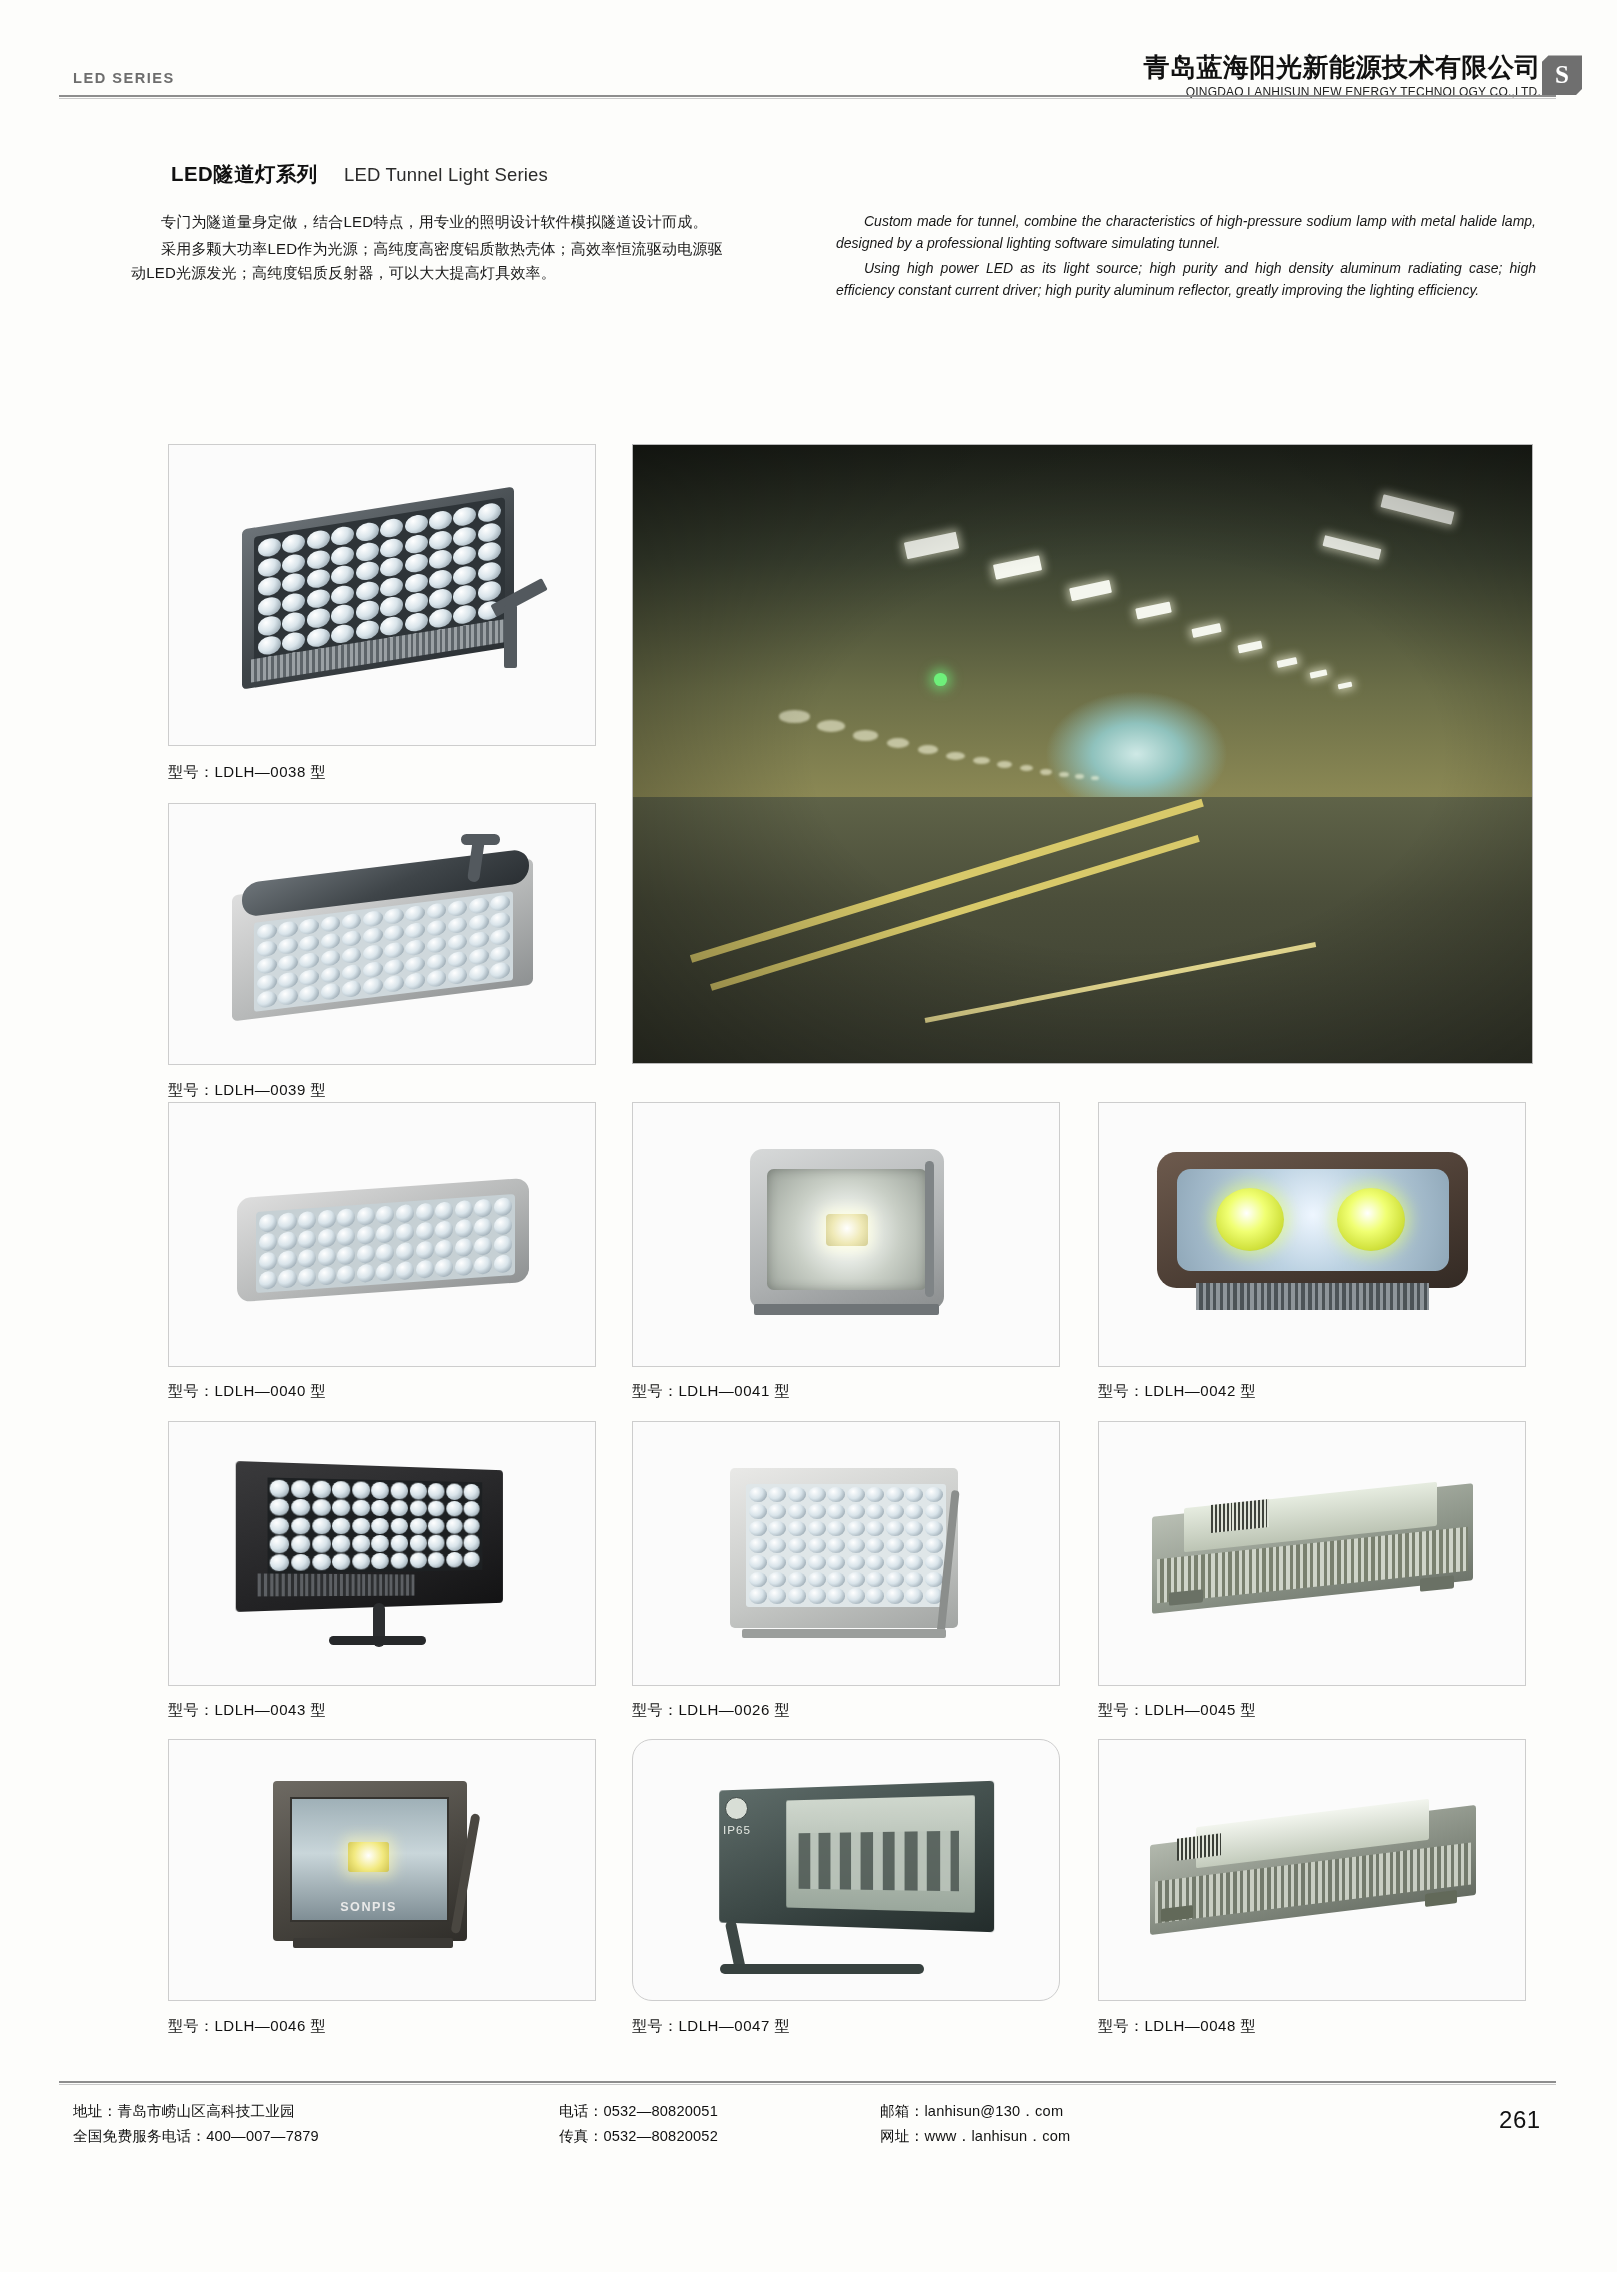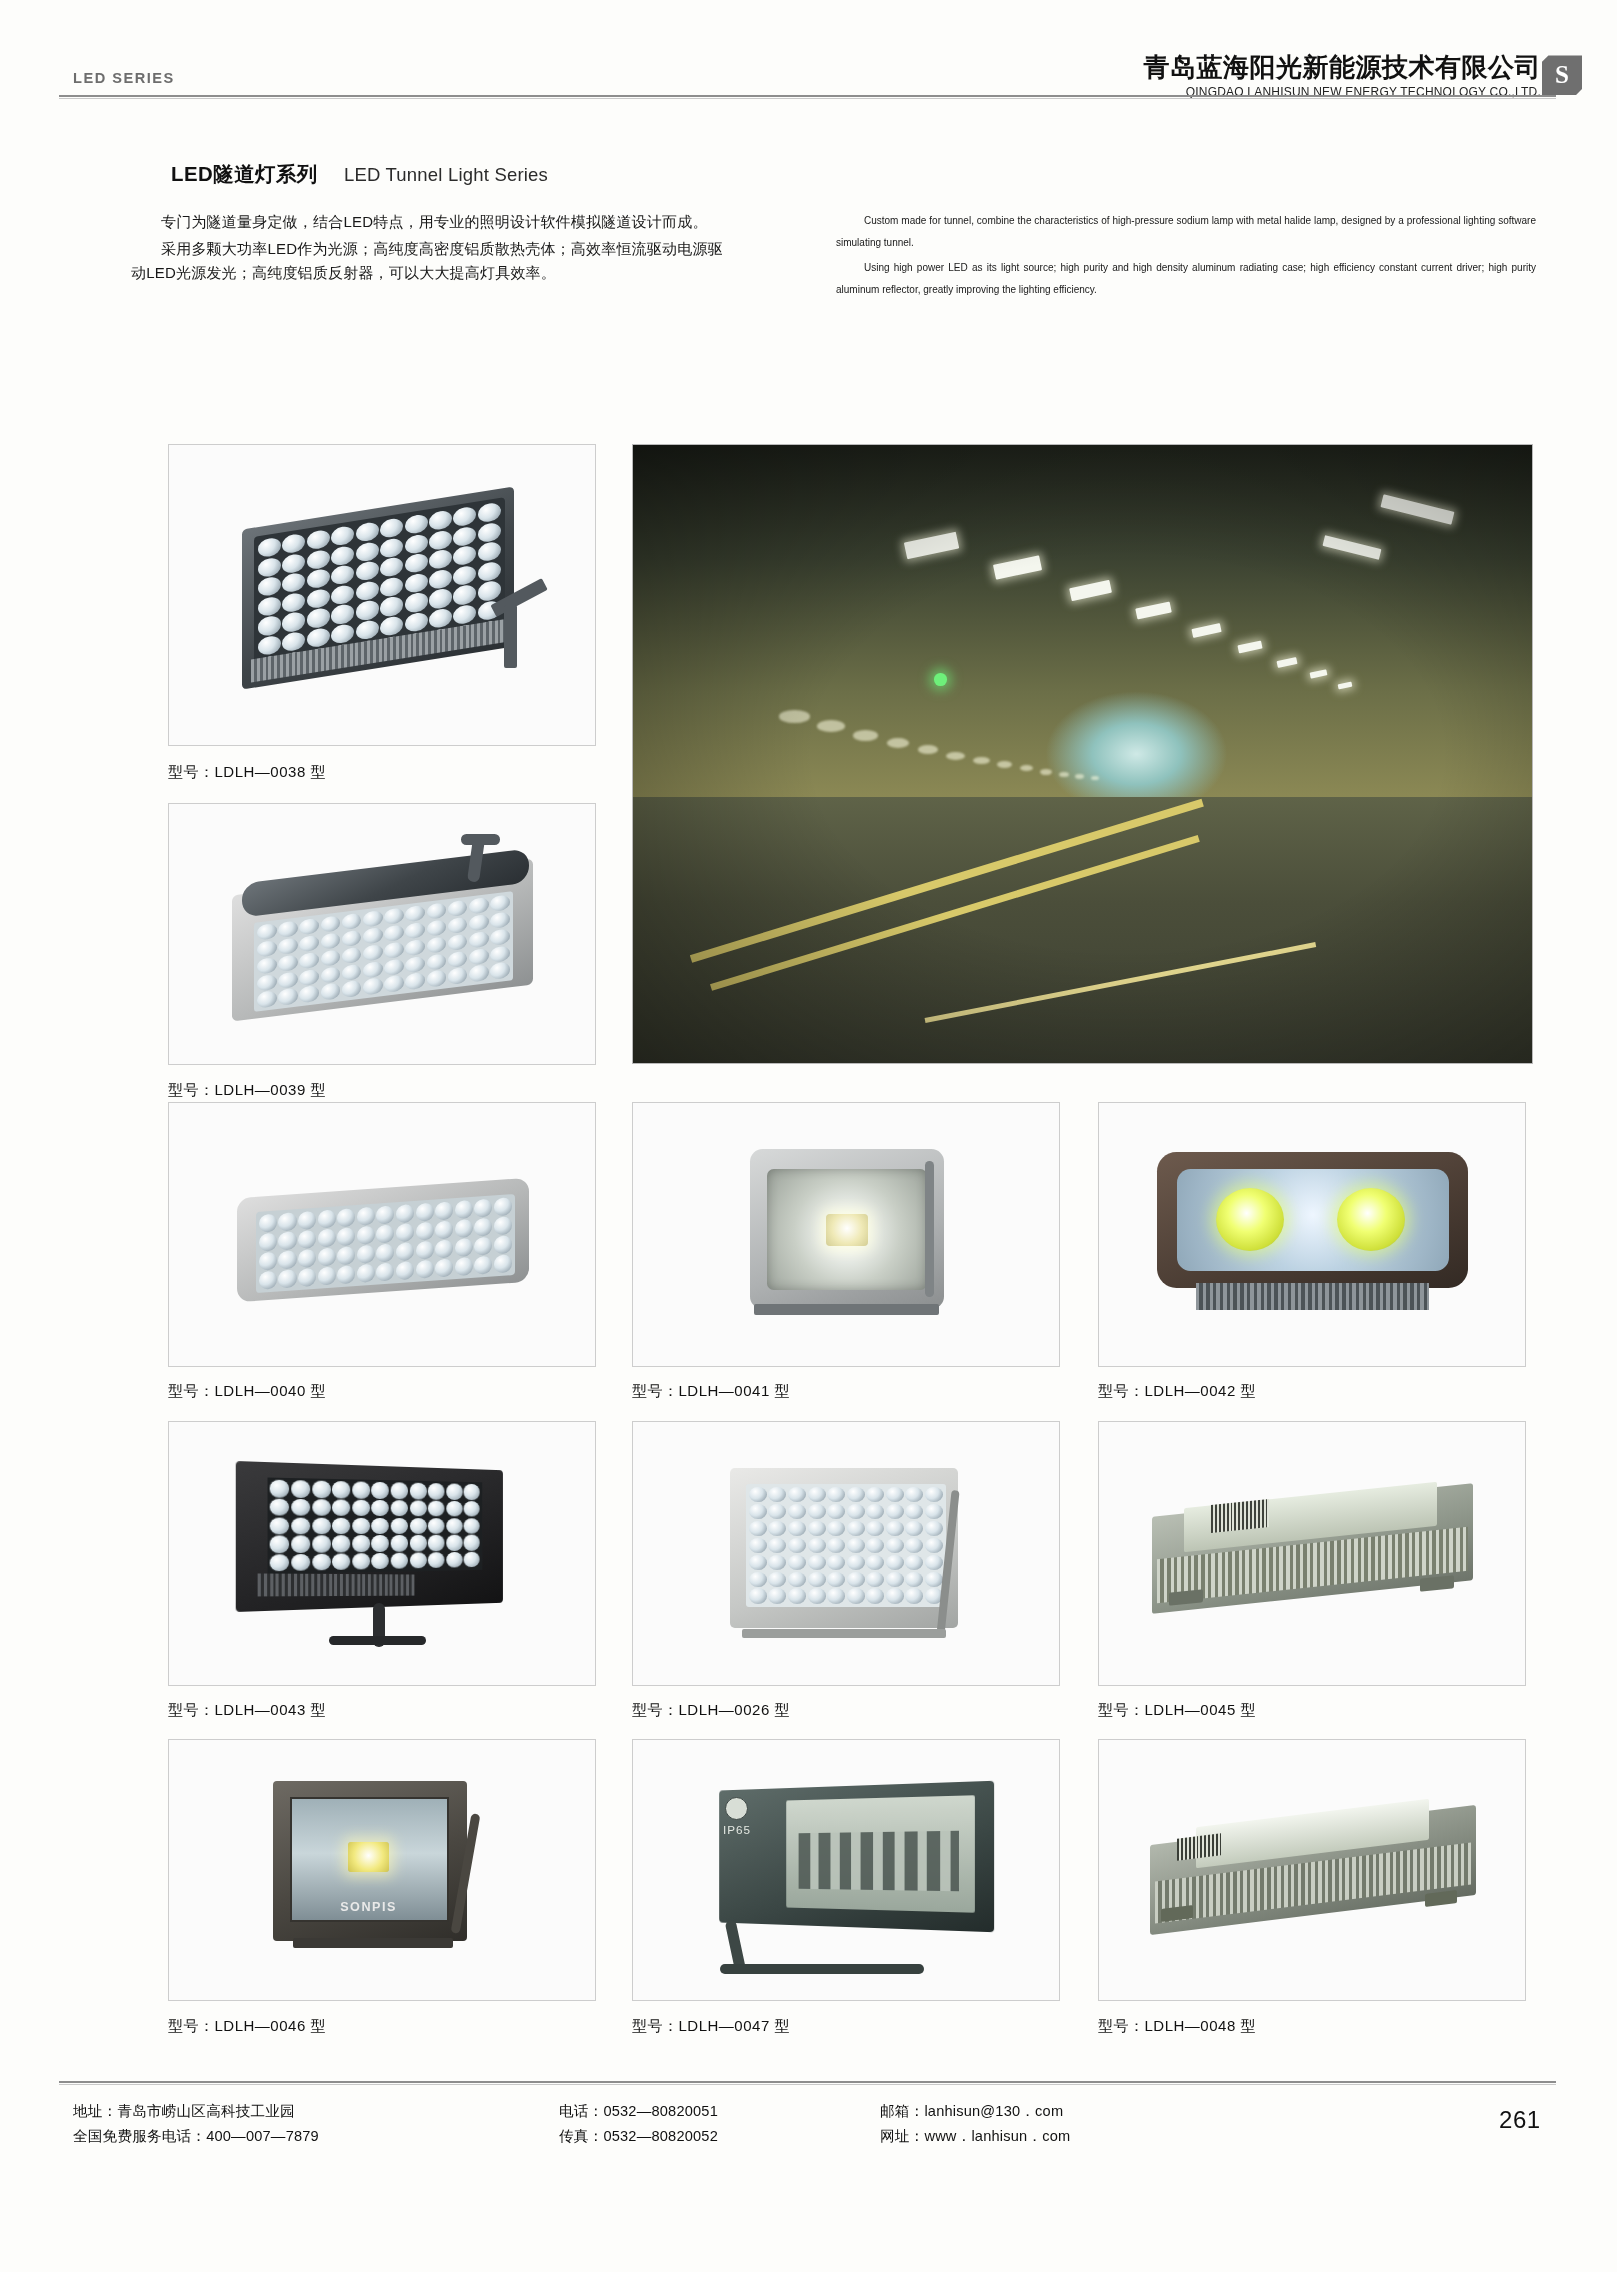--- a/index.html
+++ b/index.html
@@ -124,23 +124,24 @@
     color: #181818;
     letter-spacing: 0.2px;
   }
   .intro-cn p { margin: 0 0 2.9px 0; text-indent: 30px; }
 
   .intro-en {
     position: absolute;
     top: 210px;
     left: 836px;
     width: 700px;
-    font-size: 10px;
+    font-size: 14px;
     line-height: 22.4px;
     color: #181818;
+    font-style: italic;
   }
   .intro-en p { margin: 0 0 1.9px 0; text-indent: 28px; text-align: justify; }
 
   
   .cell {
     position: absolute;
     box-sizing: border-box;
     border: 0.5px solid #cdcdcd;
     background: #fbfbfb;
     overflow: hidden;
@@ -741,21 +742,21 @@
       <div style="position:absolute; left:104px; top:41px; width:194px; height:160px; border-radius:3.9px; background: linear-gradient(160deg,#6e6a63 0%, #4a4741 55%, #302e2a 100%);"></div>
       <div style="position:absolute; left:121px; top:57px; width:155px; height:121px; background: linear-gradient(180deg,#9fb0b7 0%, #c9d6da 45%, #7f8e95 100%); border:2.9px solid #35332f;"></div>
       <div style="position:absolute; left:179px; top:102px; width:41px; height:30px; border-radius:2.9px; background: radial-gradient(circle at 50% 45%, #ffffff 0%, #f2e97f 55%, #cfc34f 100%); box-shadow: 0 0 13.6px 4.9px rgba(255,250,180,0.6);"></div>
       <div style="position:absolute; left:146px; top:160px; width:107px; height:16.5px; color:#e9e9e9; font-size:12.6px; text-align:center; letter-spacing:1.5px; font-weight:bold;">SONPIS</div>
       <div class="bracket" style="left:292px; top:73px; width:8.7px; height:121px; background:#4a4741; transform: rotate(10deg); border-radius:4.4px;"></div>
       <div class="bracket" style="left:124px; top:198px; width:160px; height:9.7px; background:#3b3935;"></div>
     </div>
   </div>
   <div class="caption" style="left:168px; top:2017px;">型号：LDLH—0046 型</div>
 
-  <div class="cell" style="left:632px; top:1739px; width:428px; height:262px;">
+  <div class="cell" style="left:632px; top:1739px; width:428px; height:262px;border-radius:20px;">
     <div class="lamp-wrap">
       <div style="position:absolute; left:73px; top:46px; width:282px; height:141px; transform: perspective(486px) rotateY(-14deg); background: linear-gradient(160deg,#5f6d6a 0%, #3b4745 60%, #232c2b 100%); border-radius:3.9px;"></div>
       <div style="position:absolute; left:146px; top:58px; width:194px; height:112px; transform: perspective(486px) rotateY(-14deg); background: linear-gradient(180deg,#cfd7cd 0%, #9aa79c 100%); border-radius:1.9px;"></div>
       <div style="position:absolute; left:160px; top:92px; width:165px; height:58px; transform: perspective(486px) rotateY(-14deg); background: repeating-linear-gradient(90deg,#4a5550 0 12.6px,#b9c3ba 12.6px 22.4px); opacity:0.85;"></div>
       <div style="position:absolute; left:92px; top:57px; width:21.4px; height:21.4px; border-radius:50%; background:#d8ded6; border:1.5px solid #3c4644;"></div>
       <div style="position:absolute; left:90px; top:83px; width:53px; height:14.6px; color:#e4e8e2; font-size:11.7px; letter-spacing:1px;">IP65</div>
       <div class="bracket" style="left:97px; top:180px; width:10.7px; height:53px; background:#3d4745; transform: rotate(-12deg); border-radius:5.3px;"></div>
       <div class="bracket" style="left:87px; top:224px; width:204px; height:9.7px; background:#37413f; border-radius:4.9px;"></div>
     </div>
   </div>

